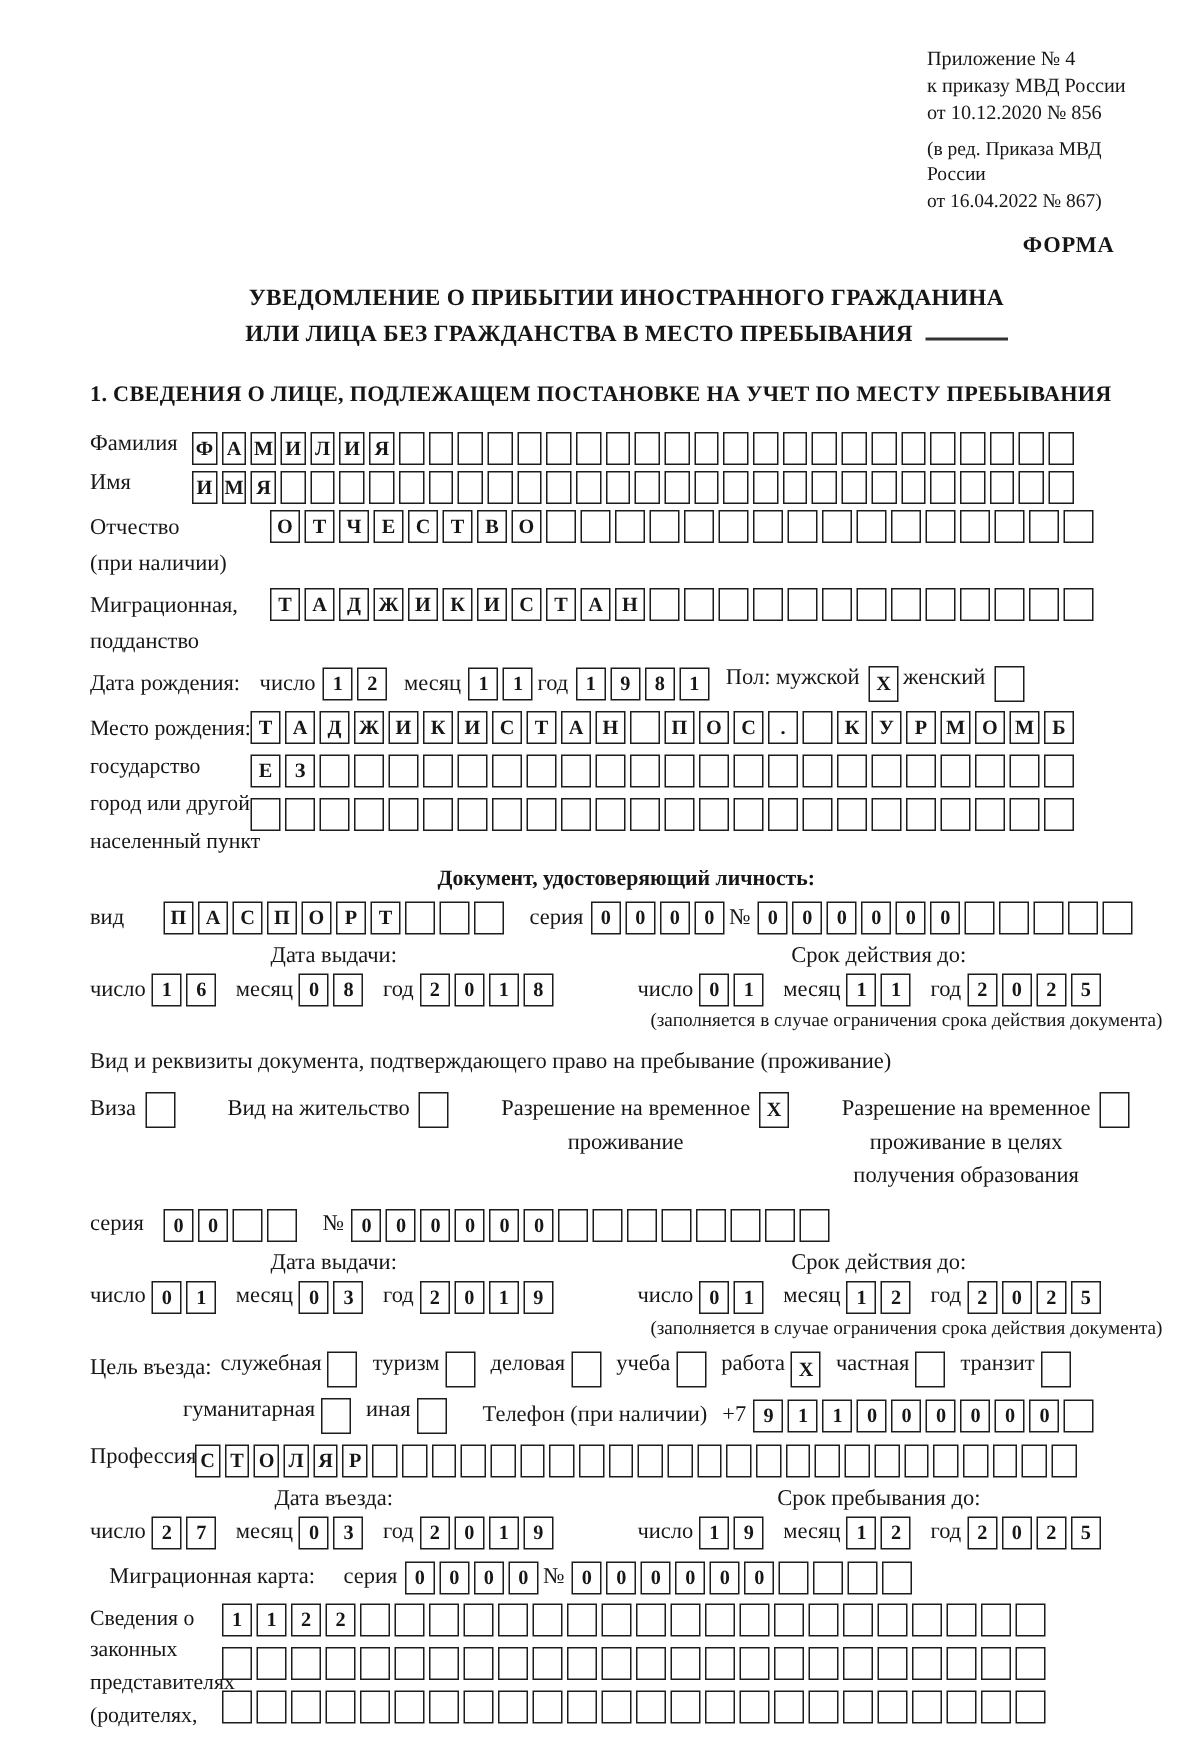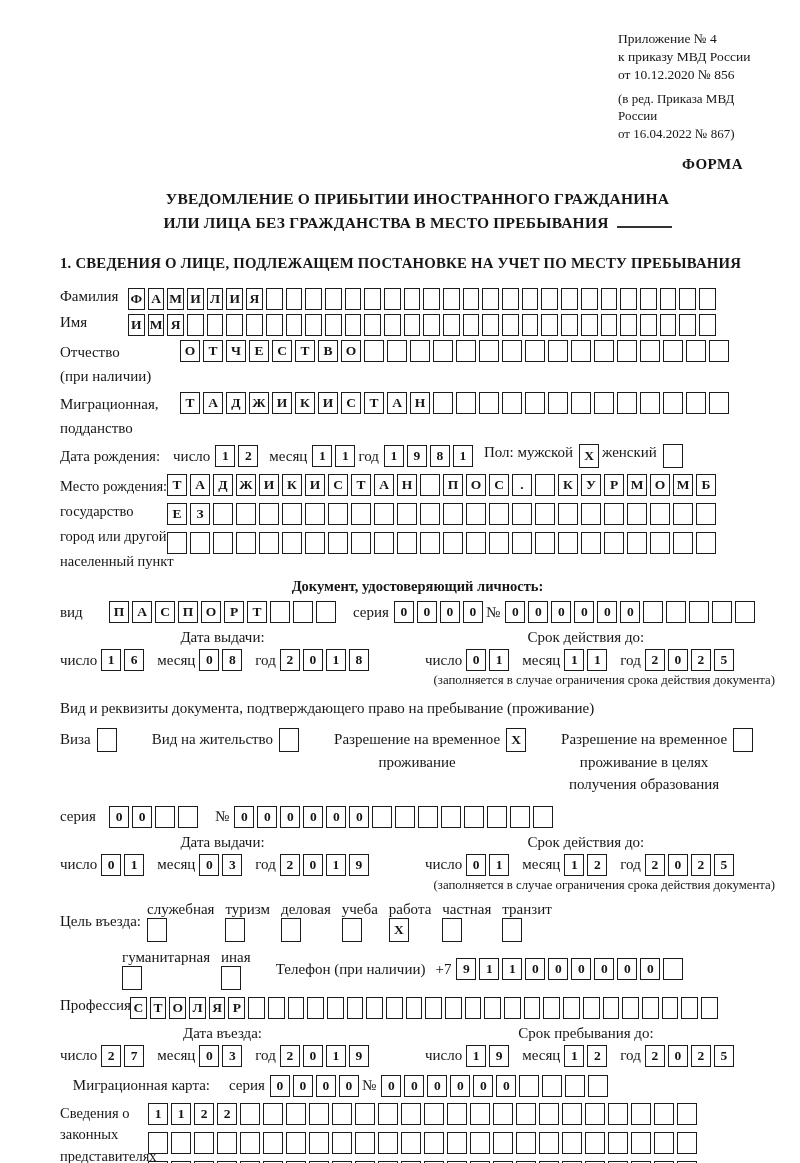--- a/index.html
+++ b/index.html
@@ -61,21 +61,21 @@
   .dg-right { margin-left:40px; }
   .note-right { text-align:right; font-size:12.8px; margin-top:2px; }
 
   
   .opt { display:inline-flex; align-items:flex-start; }
   .opt-label { margin-right:6px; }
   .permits { display:flex; align-items:flex-start; margin-top:8px; margin-bottom:10px;gap:19px; }
   .permits .opt { margin-right:13px; }
   .permits .opt-label { white-space:pre-line; text-align:center; line-height:1.5; }
   .purpose-row { display:flex; align-items:center; flex-wrap:nowrap; margin-bottom:7px; }
-  .purpose-row .opt { margin-right:7px;flex-direction:column; }
+  .purpose-row .opt { margin-right:7px; }
   .purpose-row .opt-label { margin-right:4px; }
   .intro-line { line-height:1.6; }
 
   .indent64 { margin-left:62px; }
   .phone-label { white-space:nowrap; margin:0 10px 0 14px; }
   .phone-prefix { font-weight:normal; margin-right:5px; white-space:nowrap; }
 </style>
 </head>
 <body>
 

